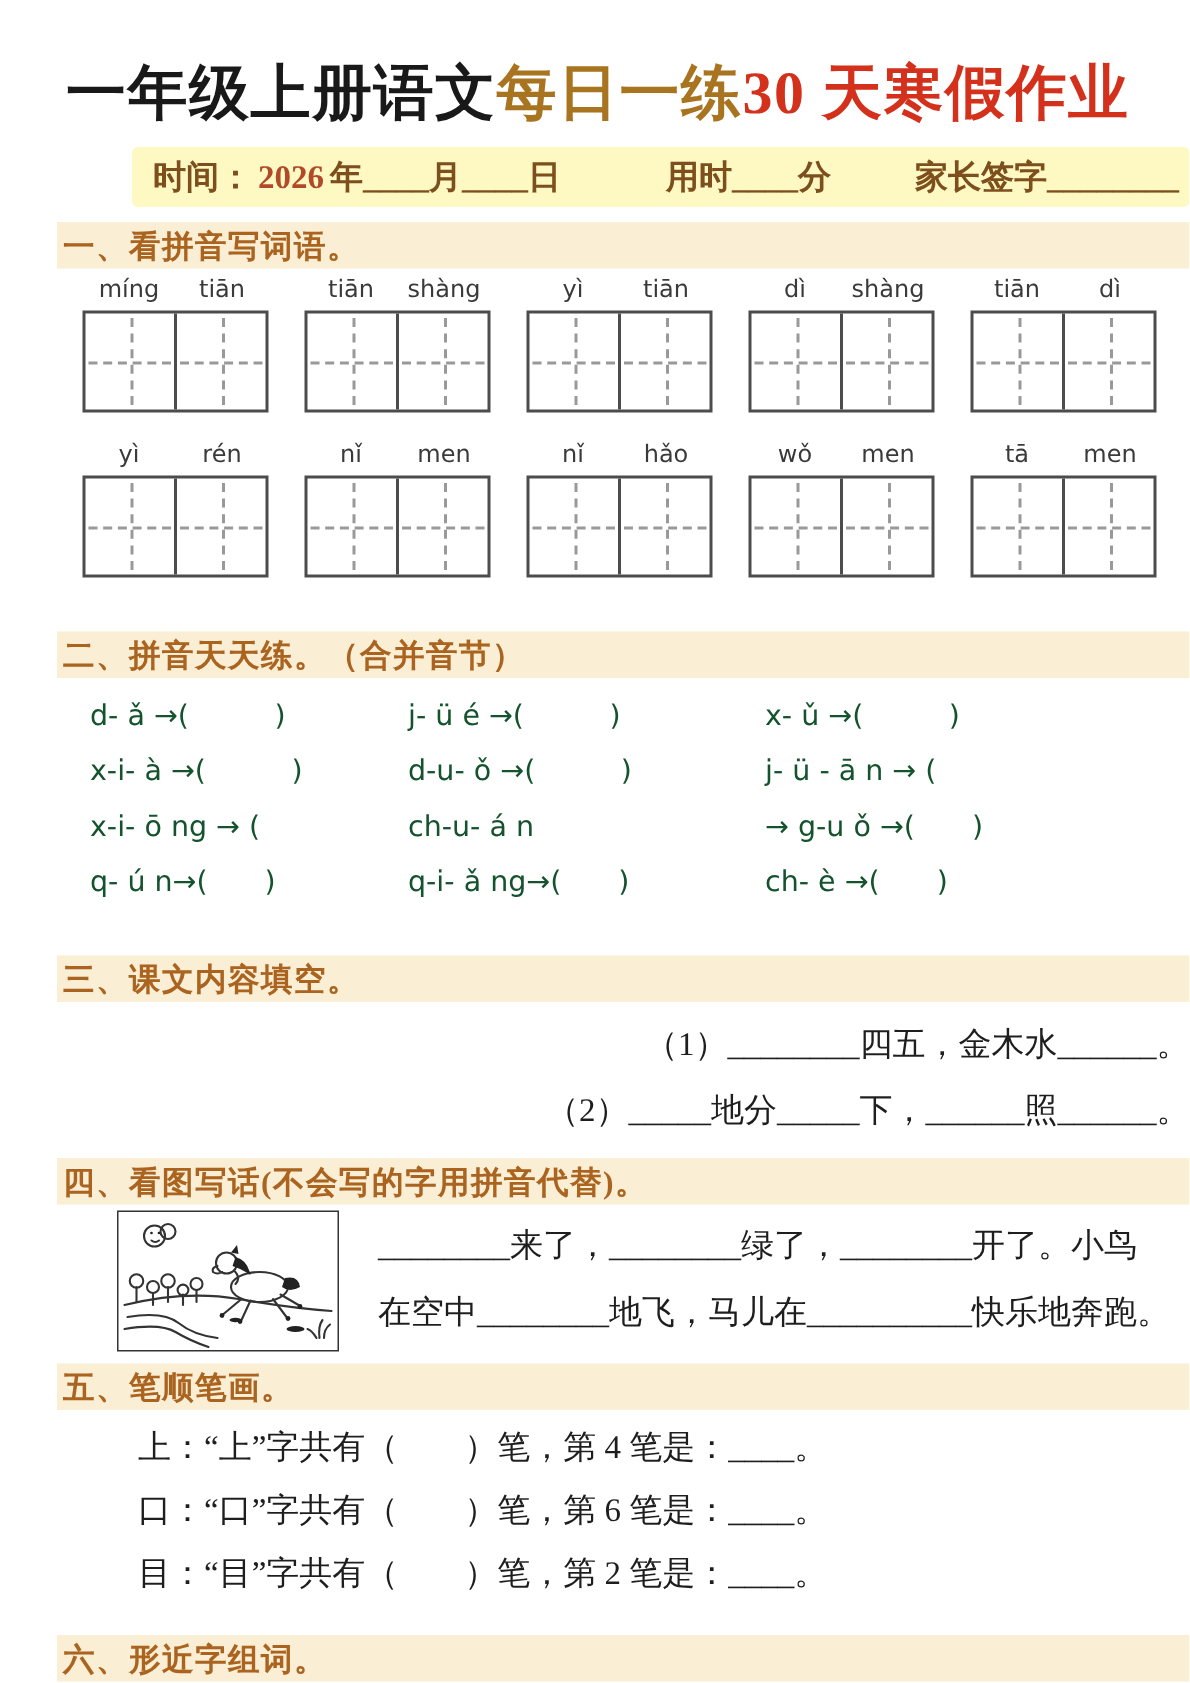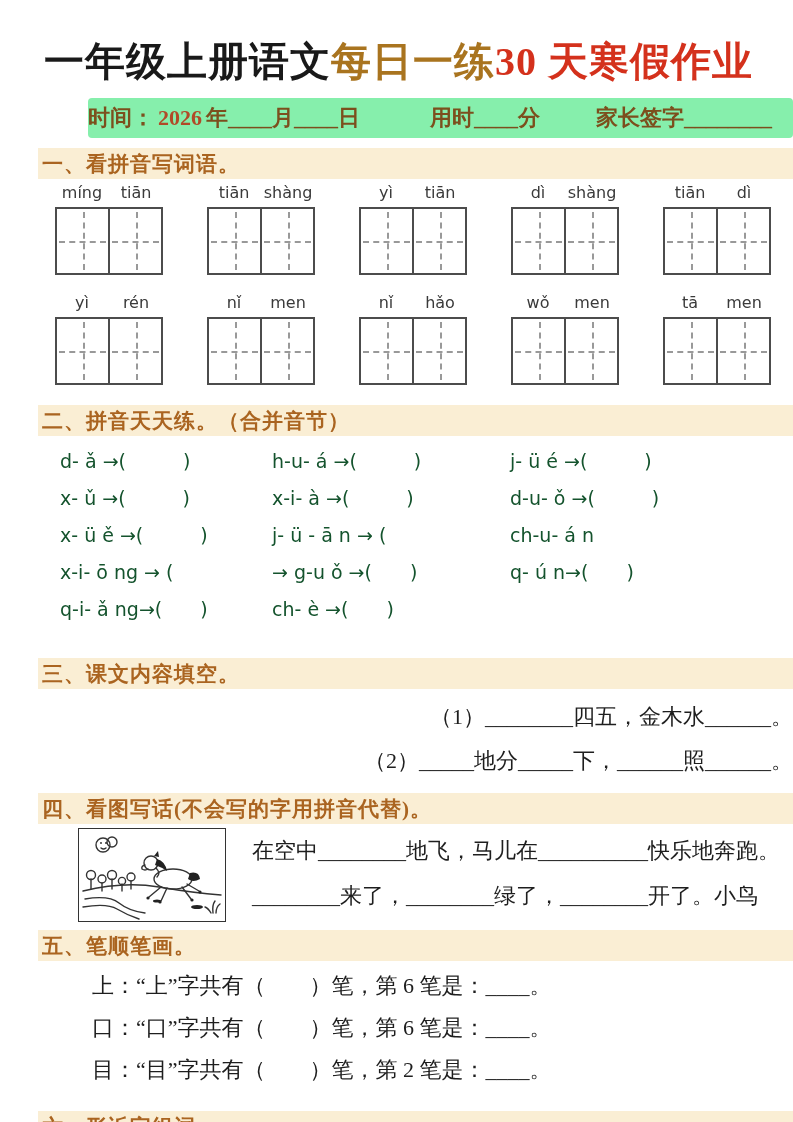--- a/index.html
+++ b/index.html
@@ -10,37 +10,37 @@
   .page{padding-top:36px;}
 
   
   .title{margin:0 15px 0 44px;font-size:40px;font-weight:bold;letter-spacing:1px;line-height:52px;white-space:nowrap;}
   .title .t-black{color:#191919;}
   .title .t-gold{color:#a9741f;}
   .title .t-red{color:#d4311c;}
 
   
   .timebar{
-    margin:10px 0 0 88px;height:40px;background:#86efac;border-radius:4px;
+    margin:10px 0 0 88px;height:40px;background:#fef9c3;border-radius:4px;
     display:flex;align-items:center;font-size:22px;font-weight:bold;color:#7c4f1d;
-    white-space:nowrap;
+    padding-left:14px;white-space:nowrap;
   }
   .timebar .year{color:#b14a28;padding:0 4px;}
   .timebar .gap1{display:inline-block;width:70px;}
   .timebar .gap2{display:inline-block;width:56px;}
 
   
   .sec-head{
     margin-left:38px;height:31px;background:#faeed4;display:flex;align-items:center;
     font-size:21px;font-weight:bold;color:#aa6420;padding-left:4px;letter-spacing:1px;
   }
 
   
   .pin-row{margin:4px 0 0 55px;width:716px;display:flex;justify-content:space-between;}
-  .pgroup{width:108px;}
+  .pgroup{width:124px;}
   .plabels{display:flex;height:24px;font-family:"DejaVu Sans", sans-serif;font-size:16px;color:#3a3a3a;}
   .plabels span{flex:1;text-align:center;}
   .pgrid{display:flex;border:2px solid #4c4c4c;background:#fff;}
   .cell{position:relative;width:61px;height:64px;}
   .cell + .cell{border-left:2px solid #4c4c4c;}
   .cell::before{content:"";position:absolute;left:50%;top:3px;bottom:3px;border-left:2px dashed #999;}
   .cell::after{content:"";position:absolute;top:50%;left:2px;right:2px;border-top:2px dashed #999;}
   .pin-row.second{margin-top:18px;}
 
   
@@ -184,34 +184,32 @@
           <span>tā</span>
           <span>men</span>
         </div>
       <div class="pgrid">
           <div class="cell"></div>
           <div class="cell"></div>
         </div>
     </div>
   </div>
 
-  <div class="sec-head" style="margin-top:20px;">
+  <div class="sec-head" style="margin-top:36px;">
     <span>二、拼音天天练。（合并音节）</span>
   </div>
   <div class="s2-grid">
     <span>d- ǎ →(　　　)</span>
-    <span>h-u- á →(　　　)</span>
     <span>j- ü é →(　　　)</span>
     <span>x- ǔ →(　　　)</span>
     <span>x-i- à →(　　　)</span>
     <span>d-u- ǒ →(　　　)</span>
-    <span>x- ü ě →(　　　)</span>
     <span>j- ü - ā n → (</span>
+    <span>x-i- ō ng → (</span>
     <span>ch-u- á n</span>
-    <span>x-i- ō ng → (</span>
     <span>→ g-u ǒ →(　　)</span>
     <span>q- ú n→(　　)</span>
     <span>q-i- ǎ ng→(　　)</span>
     <span>ch- è →(　　)</span>
   </div>
 
   <div class="sec-head" style="margin-top:32px;">
     <span>三、课文内容填空。</span>
   </div>
   <div class="s3-items">
@@ -265,30 +263,30 @@
         <path class="ln" d="M108 55 L 120 62"></path>
           <circle class="dk" cx="121" cy="63" r="1.6"></circle>
 
         <ellipse class="dk" cx="78" cy="72" rx="4" ry="1.5"></ellipse>
         <ellipse class="dk" cx="118" cy="78" rx="6" ry="2"></ellipse>
 
         <path class="ln" d="M134 84 q-1 -8 2 -12 M137 84 q0 -6 4 -9 M132 84 q-3 -5 -6 -6"></path>
       </svg>
     </div>
     <div class="s4-lines">
+      <div>________来了，________绿了，________开了。小鸟</div>
       <div>在空中________地飞，马儿在__________快乐地奔跑。</div>
-      <div>________来了，________绿了，________开了。小鸟</div>
     </div>
   </div>
 
   <div class="sec-head" style="margin-top:8px;">
     <span>五、笔顺笔画。</span>
   </div>
   <div class="s5-items">
-    <div>上：“上”字共有（　　）笔，第 6 笔是：____。</div>
+    <div>上：“上”字共有（　　）笔，第 4 笔是：____。</div>
     <div>口：“口”字共有（　　）笔，第 6 笔是：____。</div>
     <div>目：“目”字共有（　　）笔，第 2 笔是：____。</div>
   </div>
 
   <div class="sec-head" style="margin-top:20px;">
     <span>六、形近字组词。</span>
   </div>
 
 </div>
 

